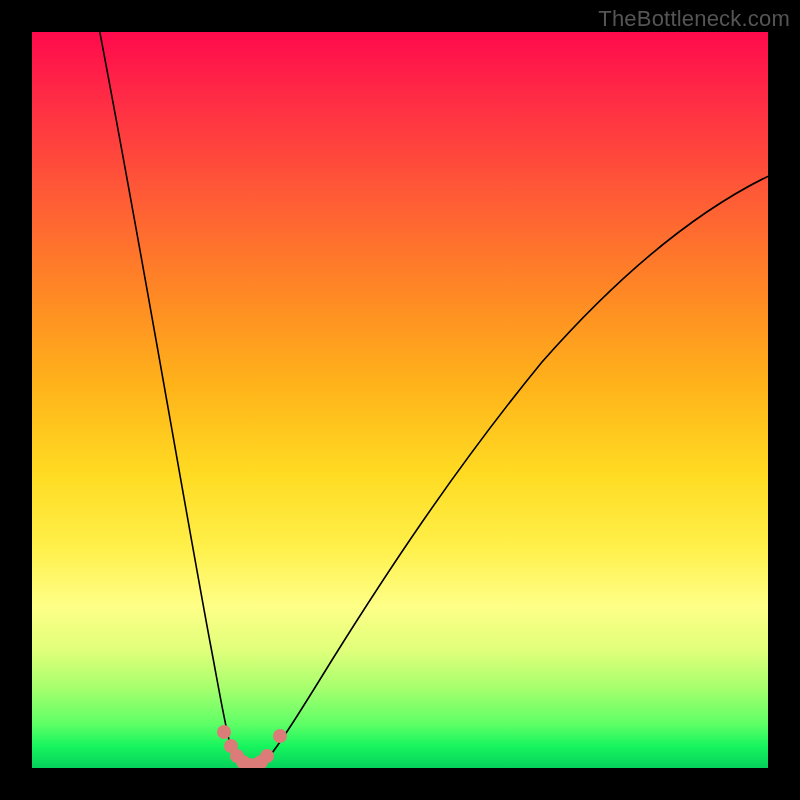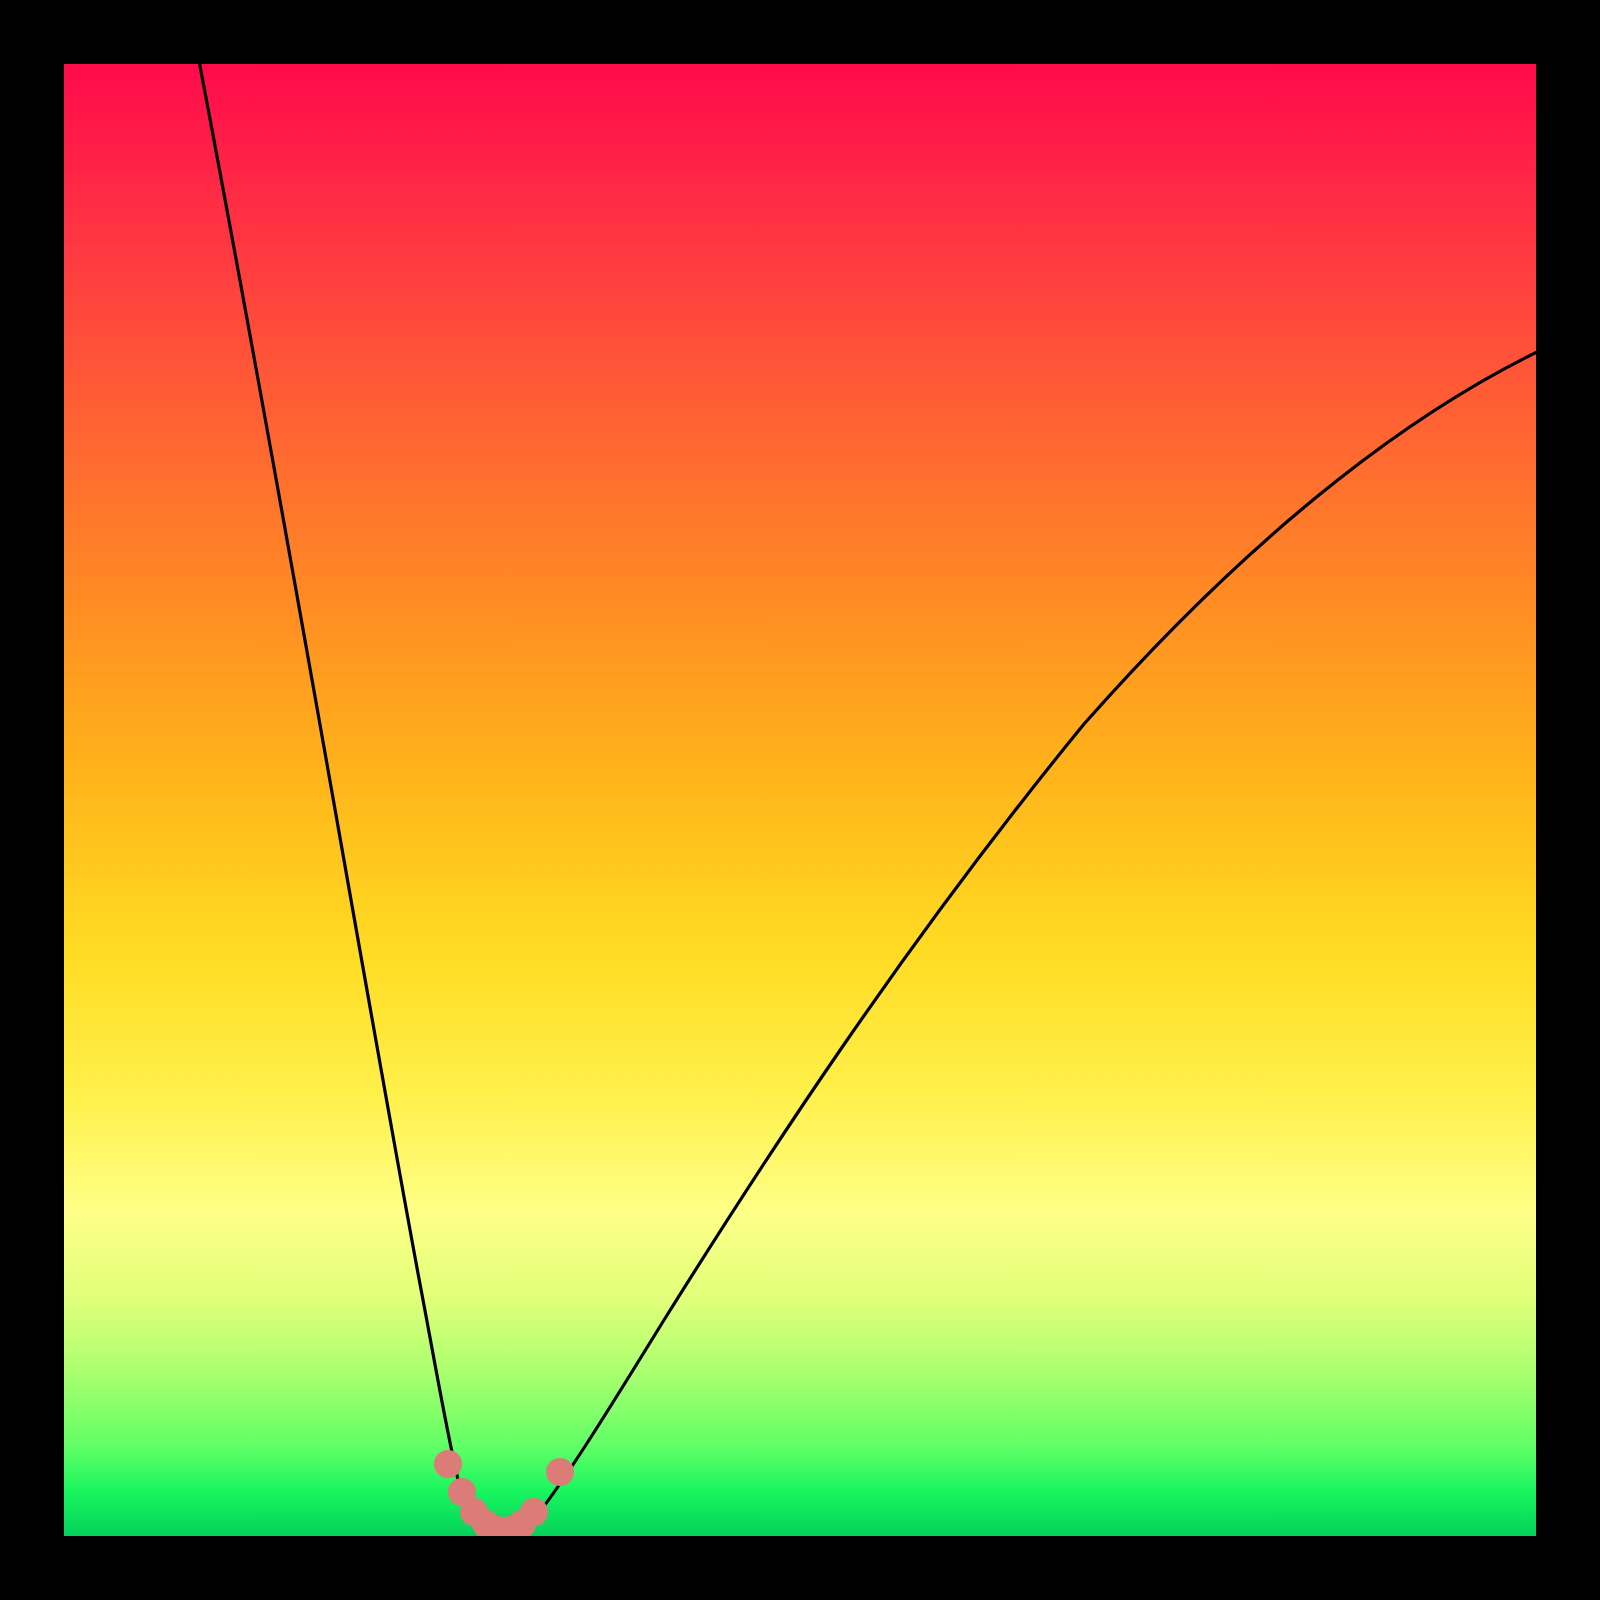--- a/index.html
+++ b/index.html
@@ -66,20 +66,21 @@
     stroke-width: 1.6;
   }
   .marker {
     fill: #dc7c78;
   }
 </style>
 </head>
 <body>
 
 <div class="frame">
+  <div class="watermark">TheBottleneck.com</div>
 
   <div class="plot">
     <svg class="curves" viewBox="0 0 736 736" preserveAspectRatio="none">
 
       <path class="curve" d="M 64 -20
                C 110 220, 150 460, 178 610
                C 186 652, 192 688, 198 712
                C 200 720, 202 726, 205 730"></path>
 
       <path class="curve" d="M 205 730

